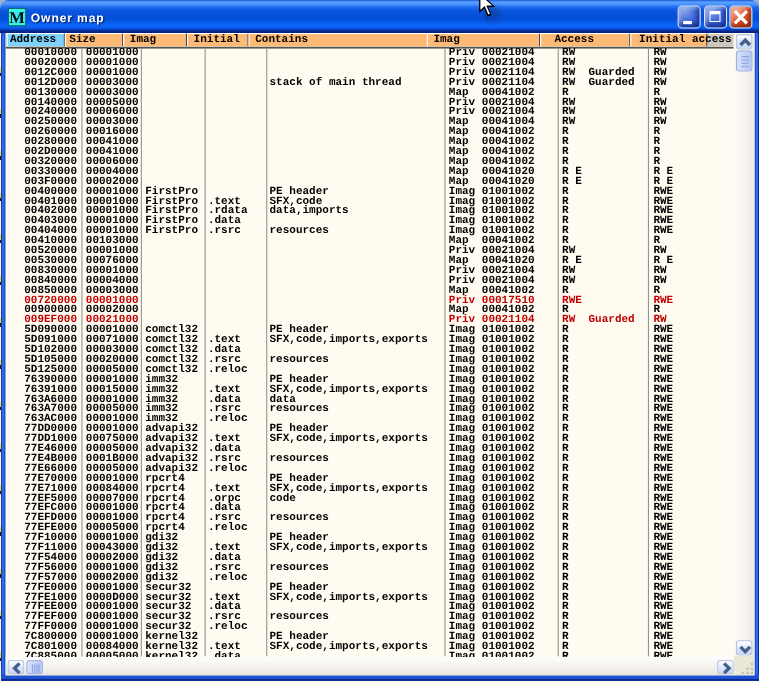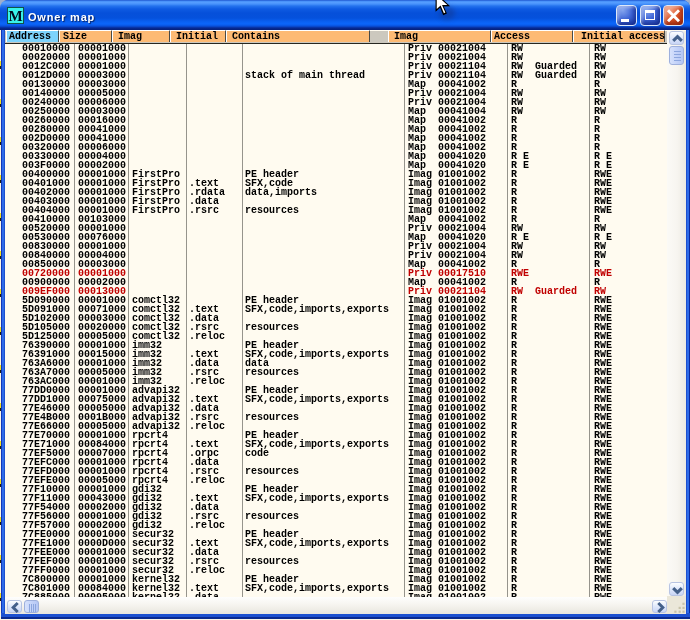--- a/index.html
+++ b/index.html
@@ -57,24 +57,24 @@
   <div id="title"></div>
   <div id="lframe"></div>
       <div id="rframe"></div>
       <div id="bframe"></div>
   <div id="client">
    <div id="hdr"></div>
    <div class="hc hi" style="left:1px;width:53px"><span style="margin-left:2px">Address</span></div>
 <div class="hc" style="left:54px;width:53px"><span style="margin-left:3px">Size</span></div>
 <div class="hc" style="left:107px;width:58px"><span style="margin-left:5px">Imag</span></div>
 <div class="hc" style="left:165px;width:56px"><span style="margin-left:5px">Initial</span></div>
-<div class="hc" style="left:221px;width:144px"><span style="margin-left:5px">Contains</span></div>
+<div class="hc" style="left:221px;width:178px"><span style="margin-left:5px">Contains</span></div>
 <div class="hc" style="left:383px;width:103px"><span style="margin-left:5px">Imag</span></div>
-<div class="hc" style="left:486px;width:82px"><span style="margin-left:2px">Access</span></div>
-<div class="hc" style="left:568px;width:92px"><span style="margin-left:7px">Initial access</span></div>
+<div class="hc" style="left:486px;width:82px"><span style="margin-left:12px">Access</span></div>
+<div class="hc" style="left:568px;width:70px"><span style="margin-left:7px">Initial access</span></div>
 
    <div id="hdrline"></div>
    <div id="data">
    <div class="gl" style="left:53px"></div>
           <div class="gl" style="left:107px"></div>
           <div class="gl" style="left:165px"></div>
           <div class="gl" style="left:221px"></div>
           <div class="gl" style="left:383px"></div>
           <div class="gl" style="left:486px"></div>
           <div class="gl" style="left:568px"></div>
@@ -161,21 +161,21 @@
 00001000
 00001000
 00103000
 00001000
 00076000
 00001000
 00004000
 00003000
 <span class="r">00001000</span>
 00002000
-<span class="r">00013000</span>
+<span class="r">00021000</span>
 00001000
 00071000
 00003000
 00020000
 00005000
 00001000
 00015000
 00001000
 00005000
 00001000

